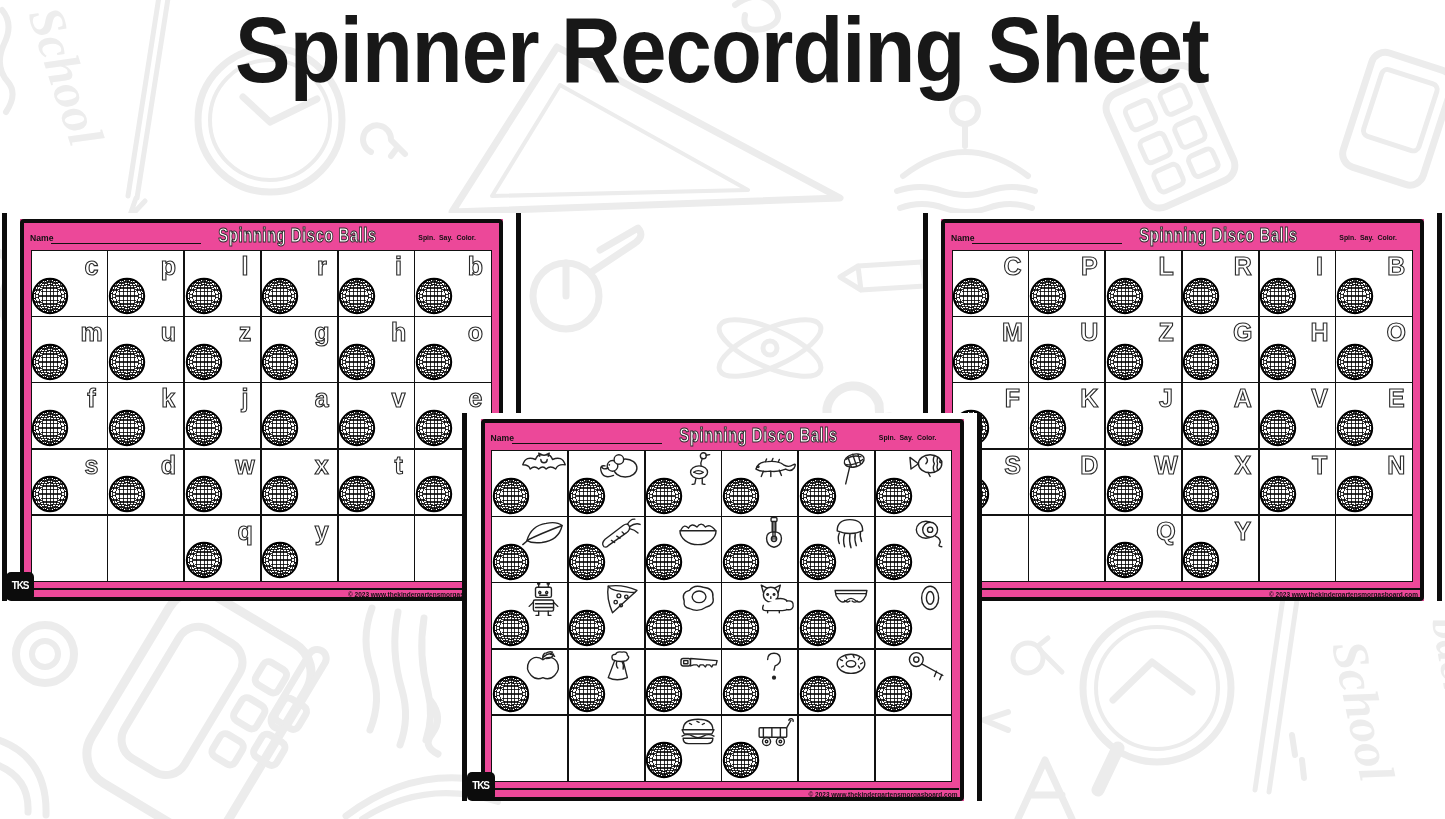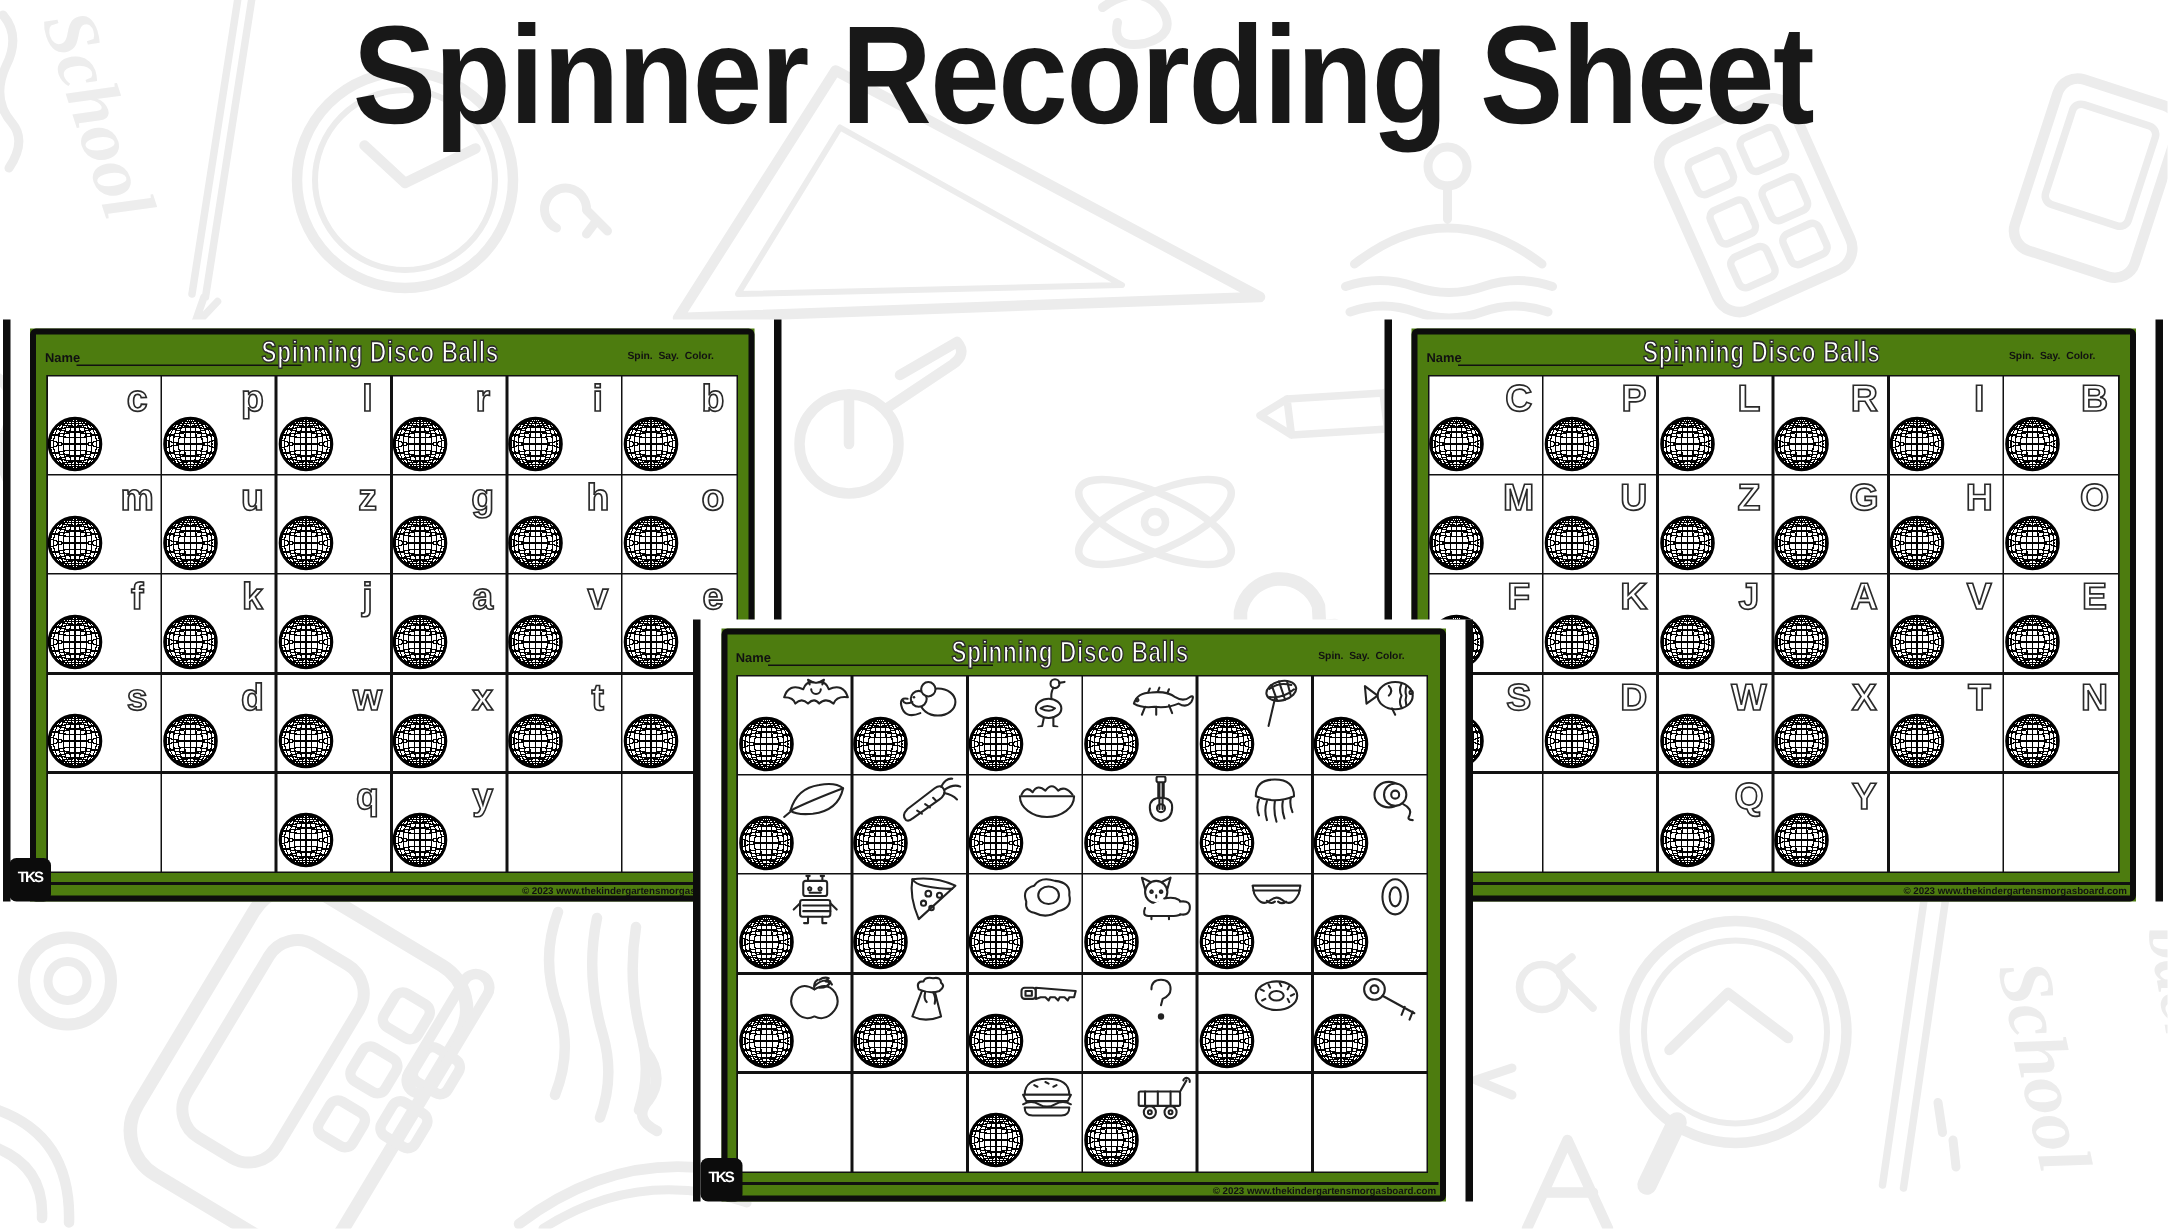--- a/index.html
+++ b/index.html
@@ -2,25 +2,25 @@
 <html><head><meta charset="utf-8"><style>
 html,body{margin:0;padding:0}
 body{width:1445px;height:819px;position:relative;overflow:hidden;background:#fff;transform:translateZ(0);
      font-family:"Liberation Sans",sans-serif}
 .bg{position:absolute;left:0;top:0}
 .title{position:absolute;left:0;top:-3px;width:1445px;text-align:center;
        font-weight:700;font-size:93px;color:#181818;letter-spacing:-1px;white-space:nowrap}
 .title>span{display:inline-block;transform:scaleX(0.895);transform-origin:center}
 .card{position:absolute;background:#fff}
 .bar{position:absolute;width:5px;background:#0c0c0c}
-.sheet{position:absolute;background:#4d7c0f}
+.sheet{position:absolute;background:#ec4899}
 .pborder{position:absolute;left:0;top:0;right:0;bottom:0;border:4.5px solid #0c0c0c;border-radius:4px}
 .nm{position:absolute;left:10px;top:13.5px;font-size:8.6px;font-weight:700;color:#111}
 .nmline{position:absolute;left:31px;top:23.5px;width:150px;height:1.7px;background:#111}
-.btitle{position:absolute;left:127.5px;top:5px;width:300px;white-space:nowrap}
+.btitle{position:absolute;left:127.5px;top:5px;width:300px;text-align:center;white-space:nowrap}
 .btitle>span{display:inline-block;font-size:20px;font-weight:700;letter-spacing:0.6px;color:#fff;
        -webkit-text-stroke:1.05px #2a2a2a;transform:scaleX(0.75);transform-origin:center}
 .ssc{position:absolute;right:27px;top:14.5px;font-size:6.9px;font-weight:700;color:#111}
 .grid{position:absolute;left:10.5px;top:31px;width:461px;height:331.5px;box-sizing:border-box;
       border:1.9px solid #111;background:#111;display:grid;
       grid-template-columns:repeat(6,1fr);grid-template-rows:repeat(5,1fr);grid-gap:1.6px}
 .cell{background:#fff;position:relative}
 .ball{position:absolute;left:-1.5px;top:24.5px;width:40px;height:40px}
 .lt{position:absolute;left:43px;top:3px;width:34px;text-align:center;
     font-size:25px;font-weight:700;line-height:25px;color:#fff;-webkit-text-stroke:1.1px #2a2a2a}

